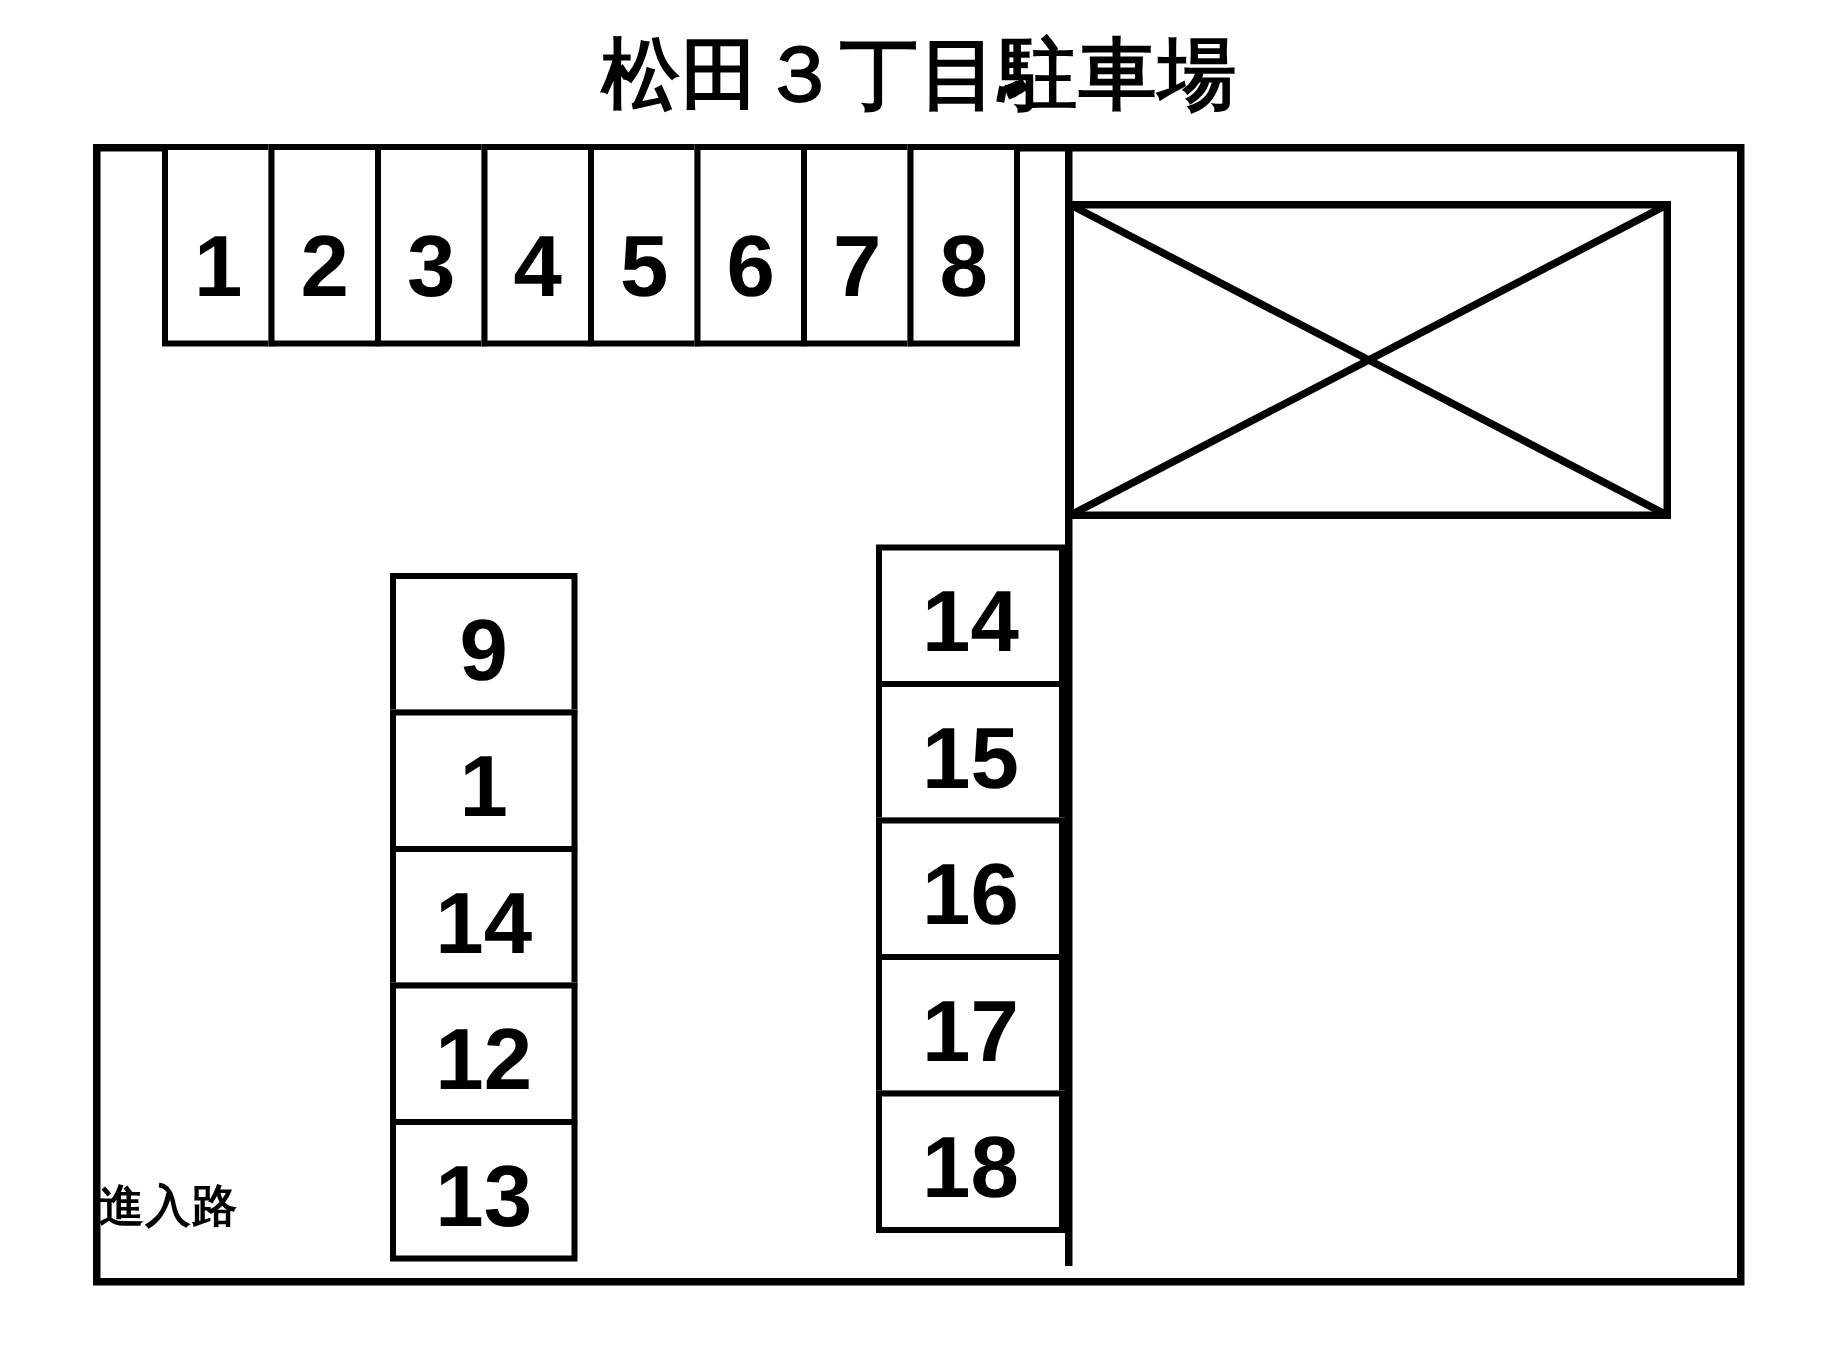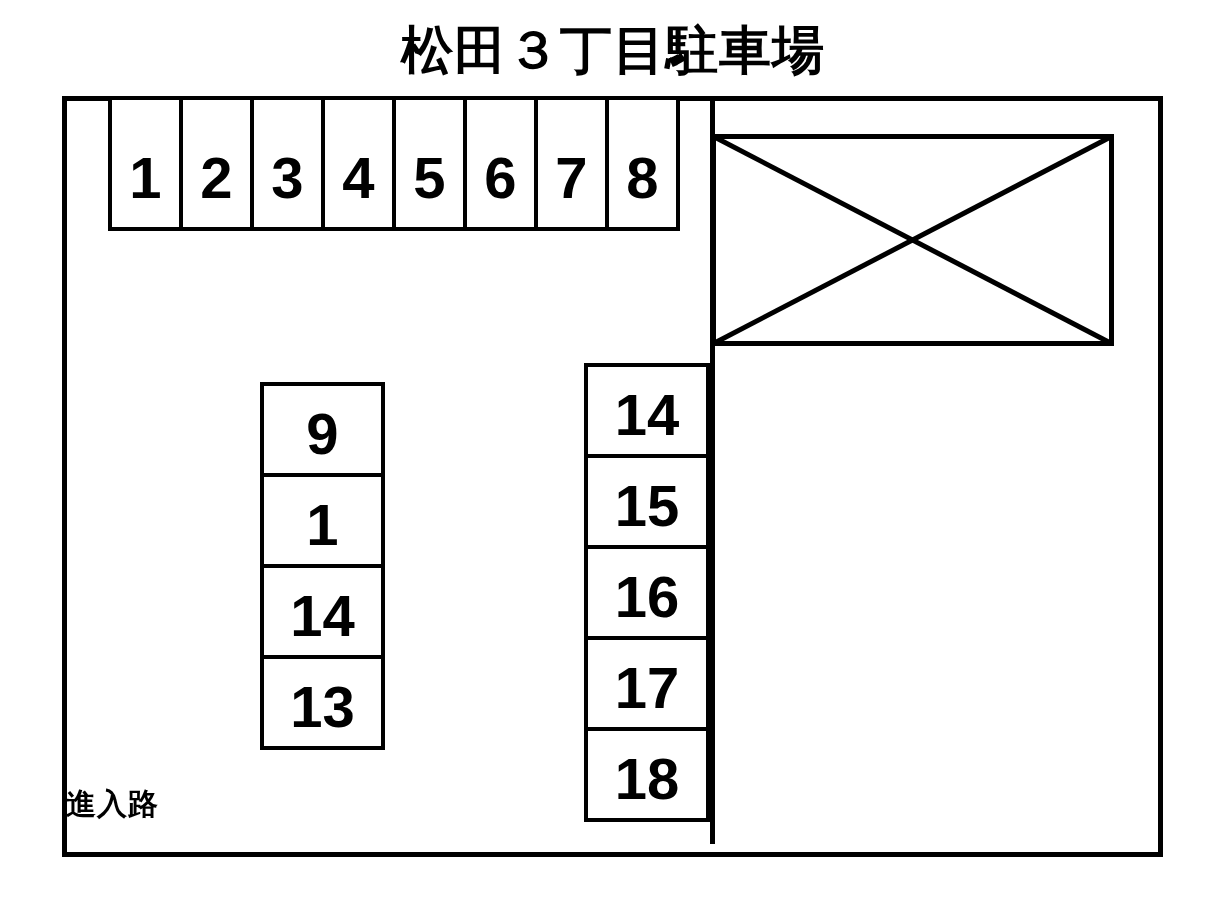--- a/index.html
+++ b/index.html
@@ -213,20 +213,23 @@
     <div class="stall">
       <span class="stall-number">9</span>
     </div>
     <div class="stall">
       <span class="stall-number">1</span>
     </div>
     <div class="stall">
       <span class="stall-number">14</span>
     </div>
     <div class="stall">
+      <span class="stall-number">12</span>
+    </div>
+    <div class="stall">
       <span class="stall-number">13</span>
     </div>
   </div>
 
   <div id="stall-column-middle" class="stall-column">
 
     <div class="stall">
       <span class="stall-number">14</span>
     </div>
     <div class="stall">

